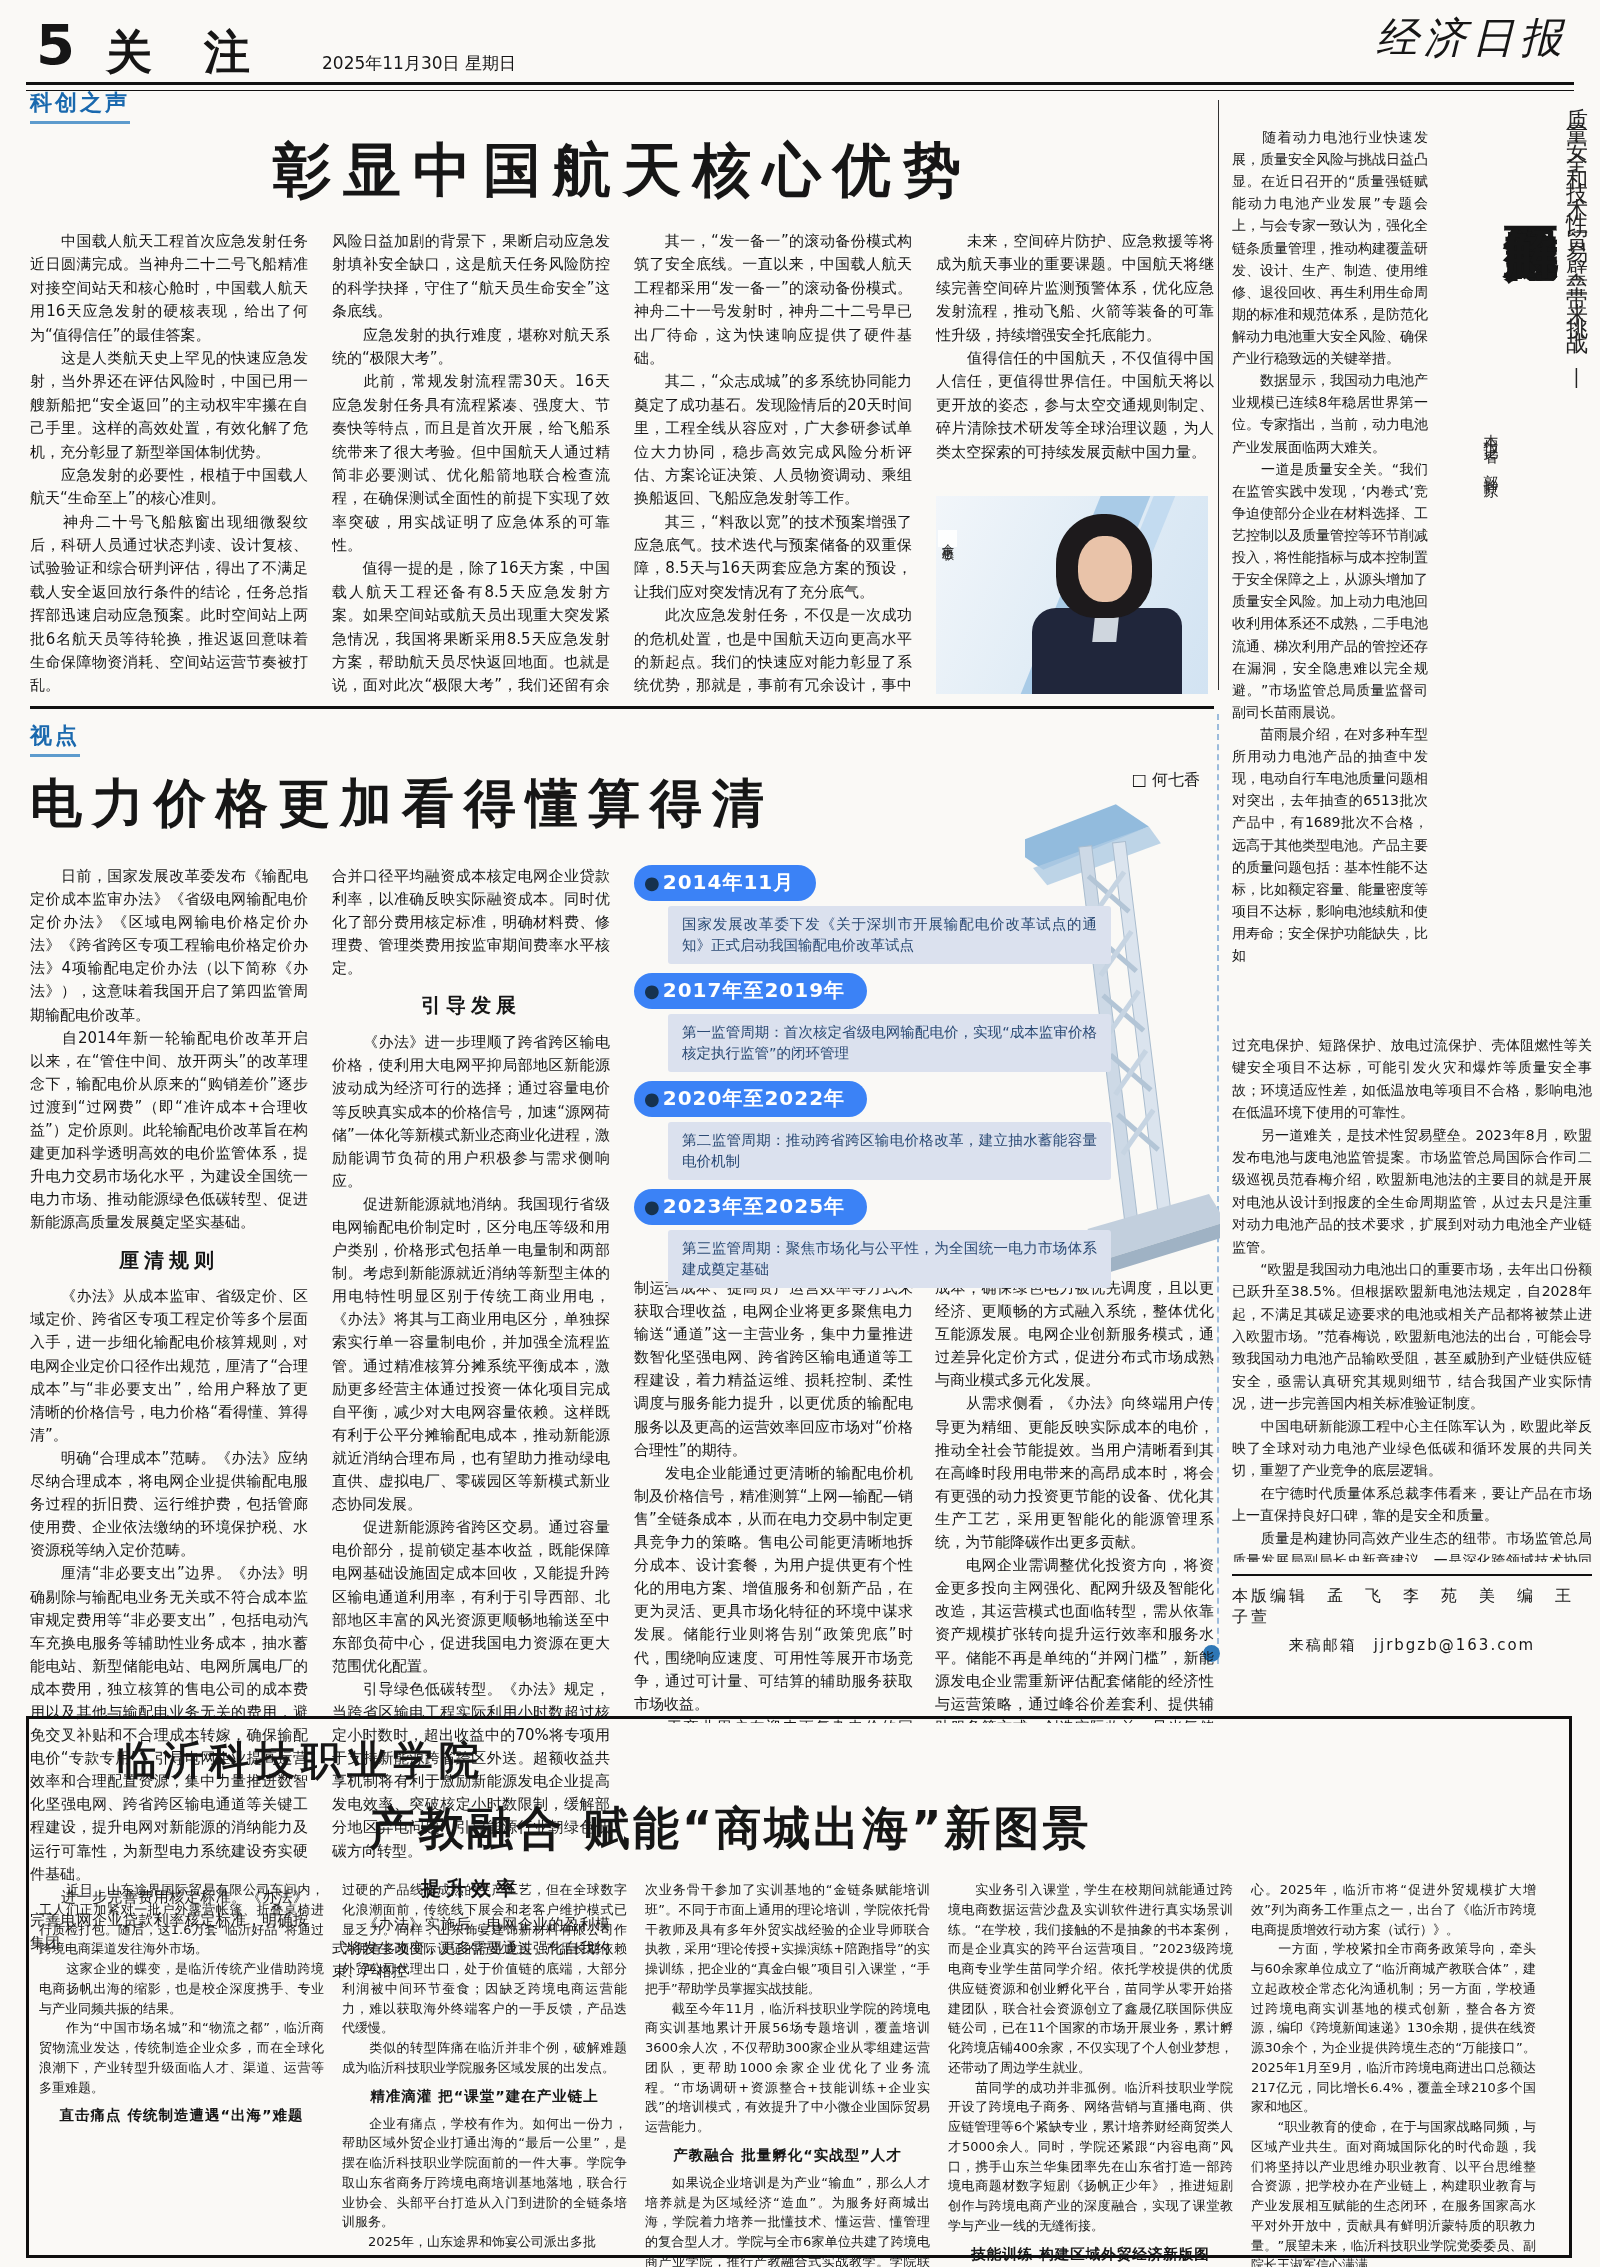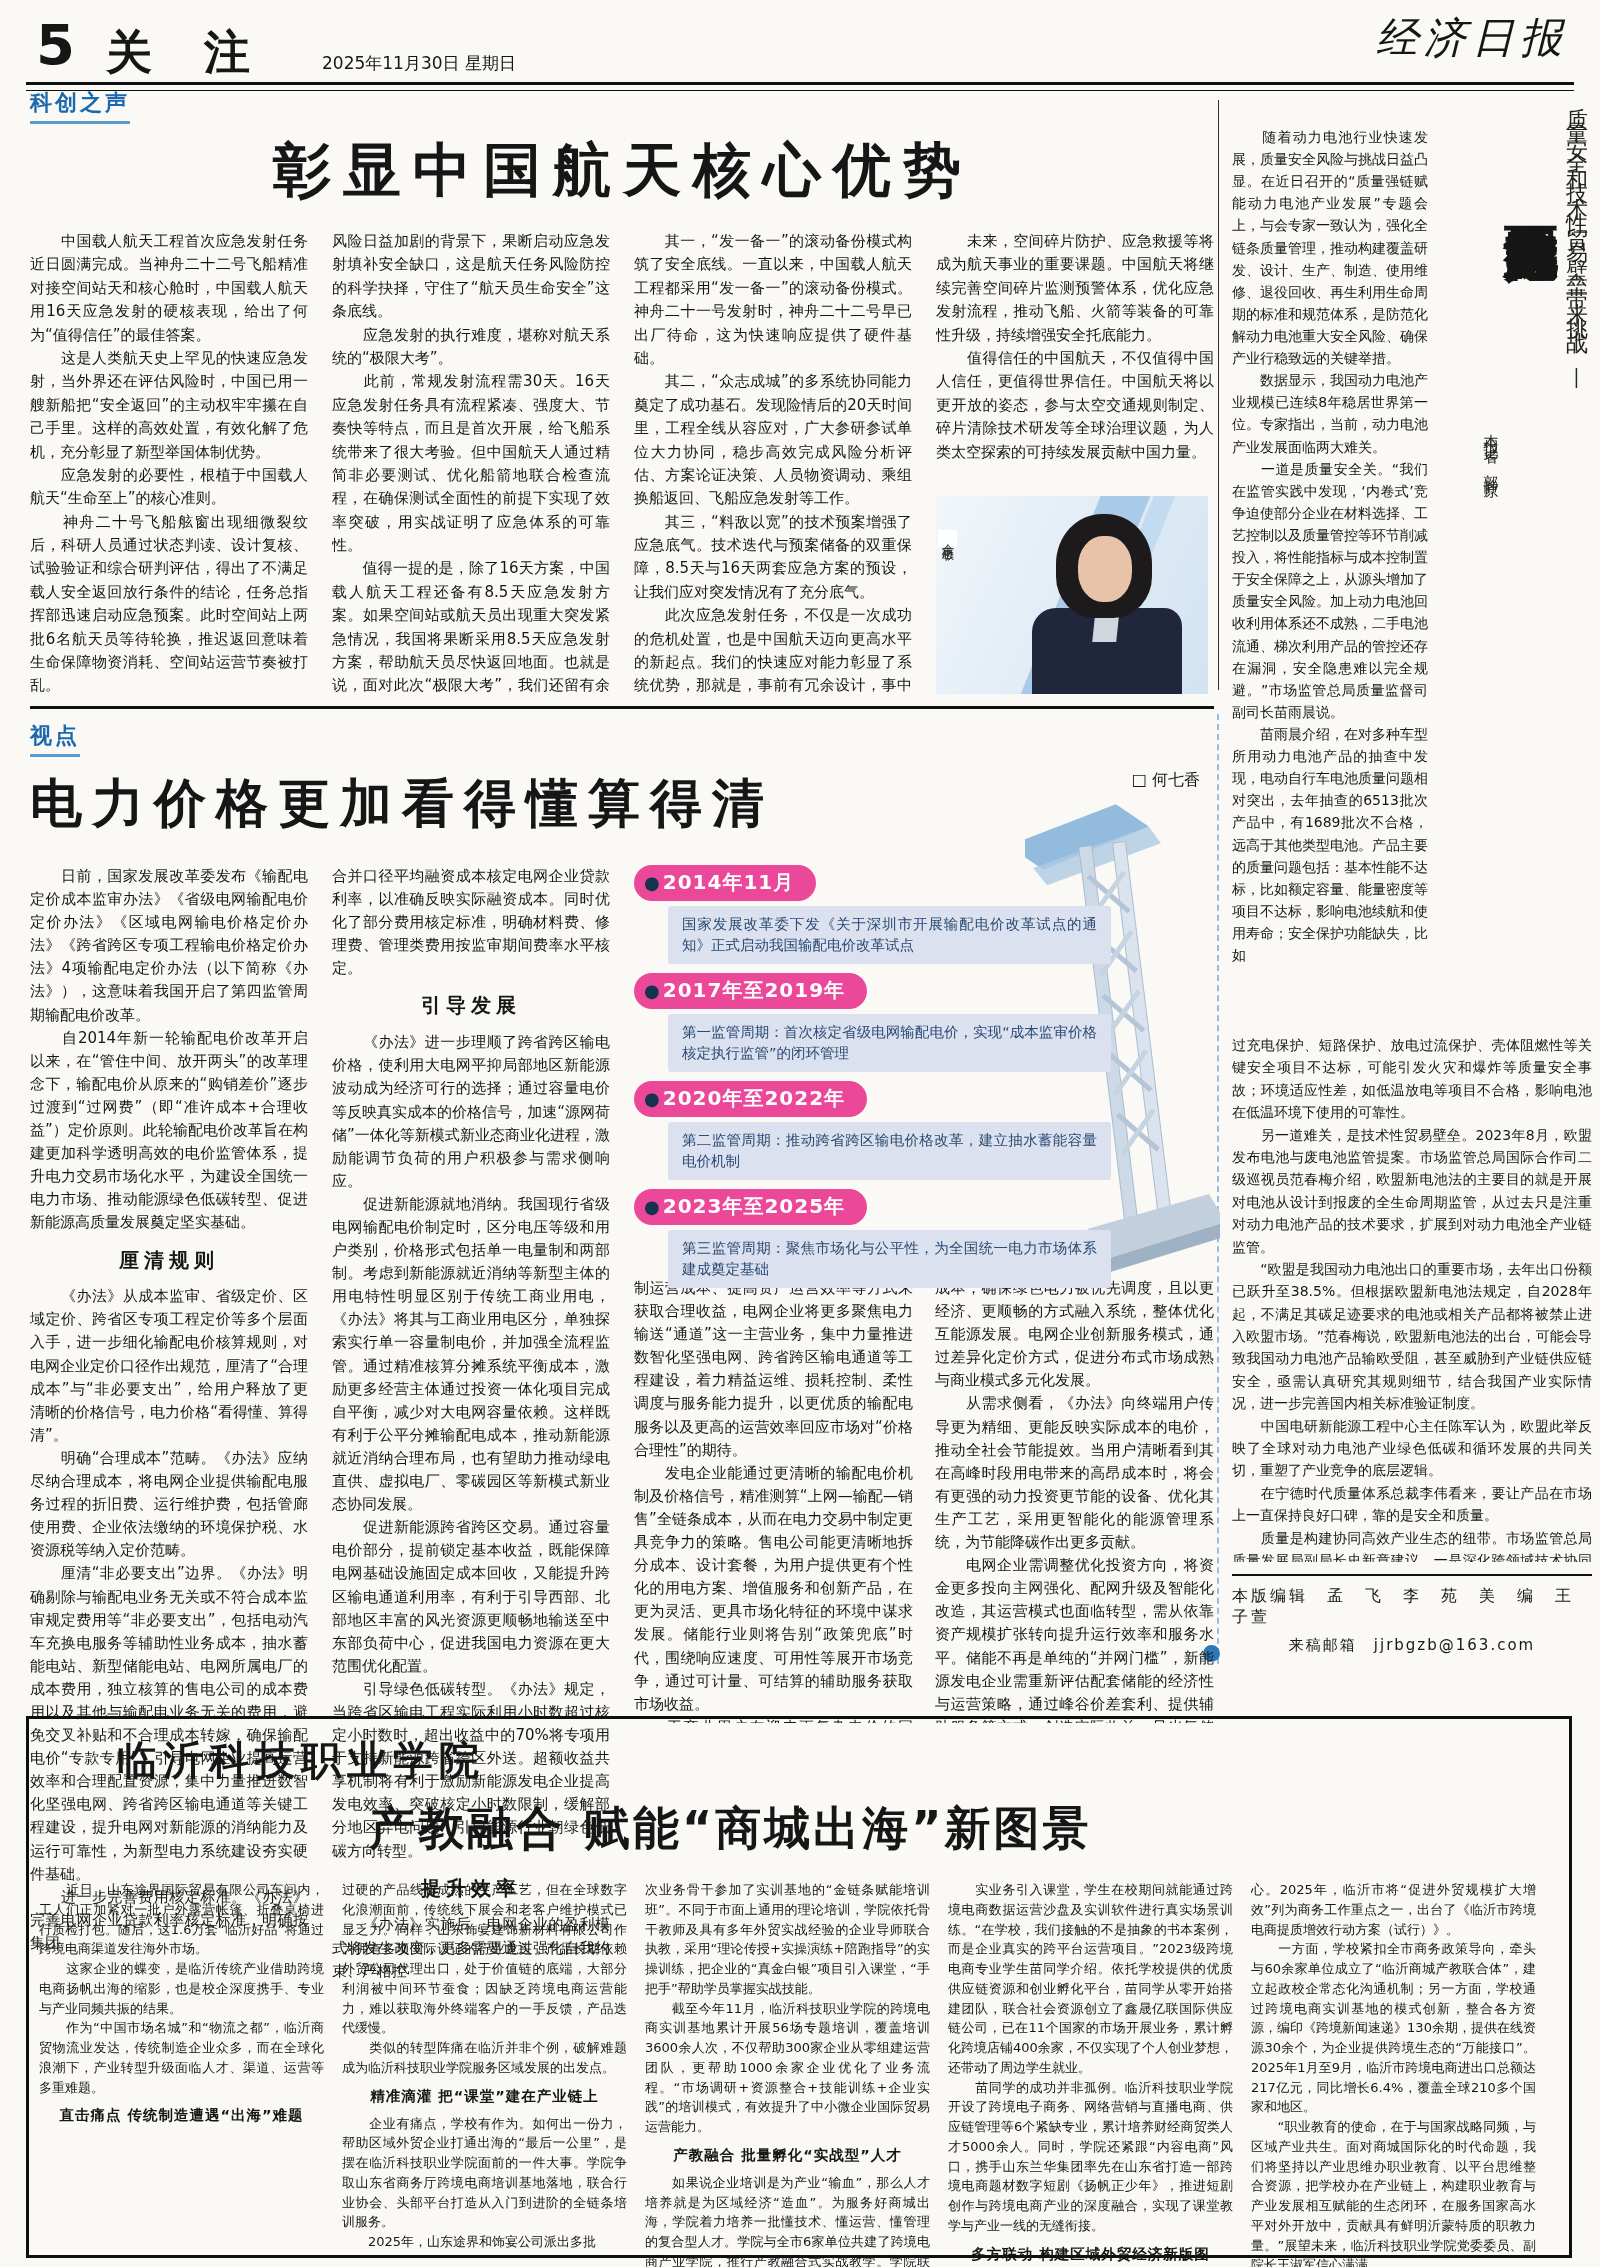--- a/index.html
+++ b/index.html
@@ -60,21 +60,21 @@
   .view-byline{position:absolute;right:14px;top:64px;font-size:16px;}
   .view-cols{display:flex;gap:24px;margin-top:26px;}
   .view-col{width:278px;height:866px;font-size:15px;line-height:1.54;}
   .view-col .subhead{font-size:20px;}
   .view-wrap{width:580px;}
   .view-sub2{display:flex;gap:22px;margin-top:12px;}
   .view-col34{width:279px;height:446px;font-size:15px;line-height:1.54;}
   
   .tbox{position:relative;height:400px;}
   .titem{position:relative;z-index:2;margin-bottom:9px;}
-  .tpill{display:inline-block;background:#ec4899;color:#fff;font-weight:bold;font-size:20px;
+  .tpill{display:inline-block;background:#3b82f6;color:#fff;font-weight:bold;font-size:20px;
          padding:4px 22px 5px 10px;border-radius:22px;letter-spacing:1px;}
   .tpill .tdot{color:#16324f;margin-right:2px;font-size:18px;}
   .tdesc{background:#dbe1ee;color:#2b4a74;font-size:14.5px;line-height:1.45;text-align:justify;
          padding:8px 14px;margin:5px 0 0 34px;width:415px;border-radius:3px;}
   .tower{position:absolute;right:-6px;top:-62px;z-index:1;}
   
   .school{position:absolute;left:26px;top:1716px;width:1546px;height:542px;border:3px solid #0f0f0f;
           box-sizing:border-box;padding:14px 10px;}
   .school-org{font-size:40px;font-weight:900;letter-spacing:6px;margin-left:78px;}
   .school-headline{font-size:46px;font-weight:900;letter-spacing:3px;margin:10px 0 0 330px;}
@@ -257,21 +257,21 @@
       </div>
       <div class="school-col">
         <div class="coltext">次业务骨干参加了实训基地的“金链条赋能培训班”。不同于市面上通用的理论培训，学院依托骨干教师及具有多年外贸实战经验的企业导师联合执教，采用“理论传授+实操演练+陪跑指导”的实操训练，把企业的“真金白银”项目引入课堂，“手把手”帮助学员掌握实战技能。
 　　截至今年11月，临沂科技职业学院的跨境电商实训基地累计开展56场专题培训，覆盖培训3600余人次，不仅帮助300家企业从零组建运营团队，更帮助1000余家企业优化了业务流程。“市场调研+资源整合+技能训练+企业实践”的培训模式，有效提升了中小微企业国际贸易运营能力。</div>
         <div class="subhead">产教融合  批量孵化“实战型”人才</div>
         <div class="coltext">　　如果说企业培训是为产业“输血”，那么人才培养就是为区域经济“造血”。为服务好商城出海，学院着力培养一批懂技术、懂运营、懂管理的复合型人才。学院与全市6家单位共建了跨境电商产业学院，推行产教融合式实战教学。学院联合认养一头牛等头部企业创新“校中厂”模式，将企业的真</div>
       </div>
       <div class="school-col">
         <div class="coltext">　　实业务引入课堂，学生在校期间就能通过跨境电商数据运营沙盘及实训软件进行真实场景训练。“在学校，我们接触的不是抽象的书本案例，而是企业真实的跨平台运营项目。”2023级跨境电商专业学生苗同学介绍。依托学校提供的优质供应链资源和创业孵化平台，苗同学从零开始搭建团队，联合社会资源创立了鑫晟亿联国际供应链公司，已在11个国家的市场开展业务，累计孵化跨境店铺400余家，不仅实现了个人创业梦想，还带动了周边学生就业。
 　　苗同学的成功并非孤例。临沂科技职业学院开设了跨境电子商务、网络营销与直播电商、供应链管理等6个紧缺专业，累计培养财经商贸类人才5000余人。同时，学院还紧跟“内容电商”风口，携手山东兰华集团率先在山东省打造一部跨境电商题材数字短剧《扬帆正少年》，推进短剧创作与跨境电商产业的深度融合，实现了课堂教学与产业一线的无缝衔接。</div>
-        <div class="subhead">多方联动  构建区域外贸经济新版图</div>
+        <div class="subhead">技能训练  构建区域外贸经济新版图</div>
 
       </div>
       <div class="school-col">
         <div class="coltext">心。2025年，临沂市将“促进外贸规模扩大增效”列为商务工作重点之一，出台了《临沂市跨境电商提质增效行动方案（试行）》。
 　　一方面，学校紧扣全市商务政策导向，牵头与60余家单位成立了“临沂商城产教联合体”，建立起政校企常态化沟通机制；另一方面，学校通过跨境电商实训基地的模式创新，整合各方资源，编印《跨境新闻速递》130余期，提供在线资源30余个，为企业提供跨境生态的“万能接口”。2025年1月至9月，临沂市跨境电商进出口总额达217亿元，同比增长6.4%，覆盖全球210多个国家和地区。
 　　“职业教育的使命，在于与国家战略同频，与区域产业共生。面对商城国际化的时代命题，我们将坚持以产业思维办职业教育、以平台思维整合资源，把学校办在产业链上，构建职业教育与产业发展相互赋能的生态闭环，在服务国家高水平对外开放中，贡献具有鲜明沂蒙特质的职教力量。”展望未来，临沂科技职业学院党委委员、副院长王淑军信心满满。</div>
 
       </div>
     </div>
   </div>

